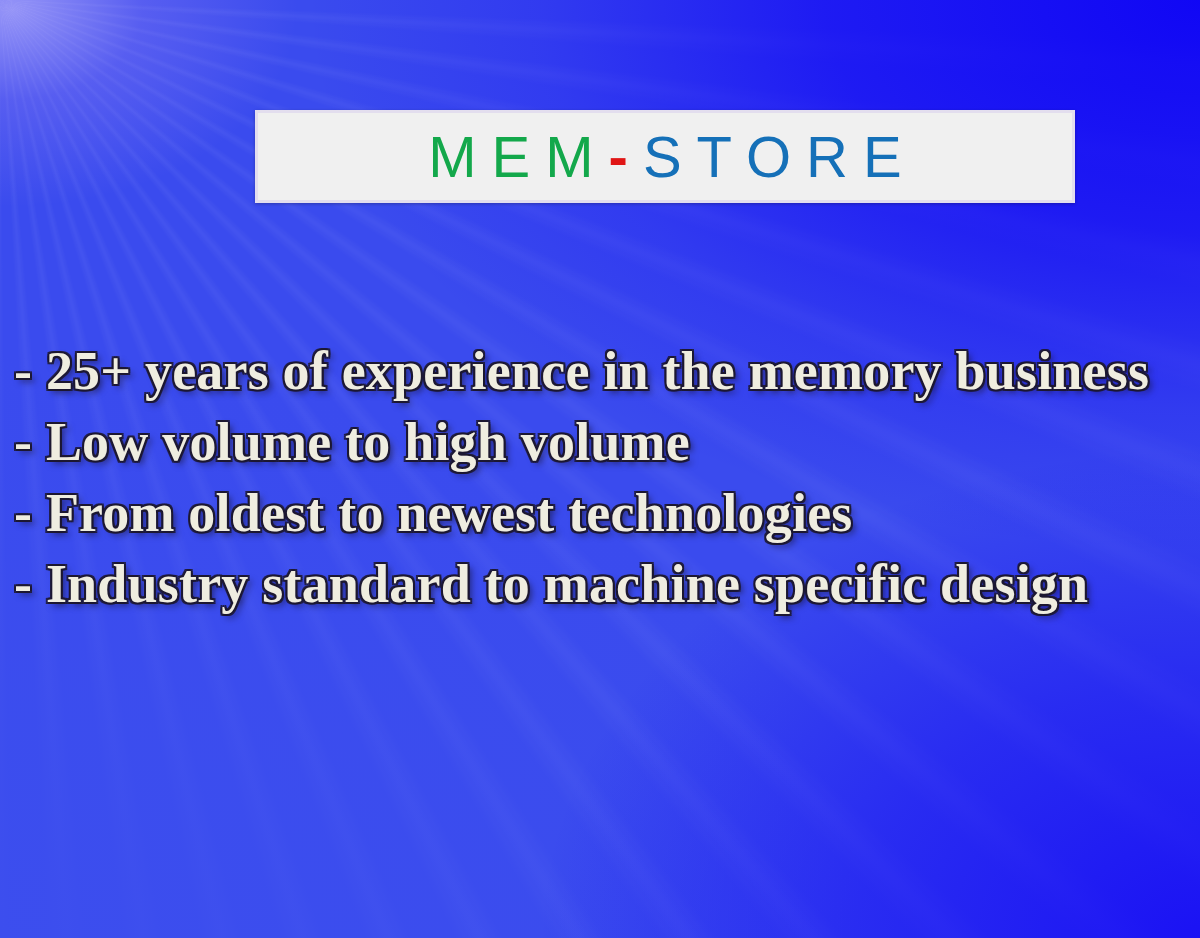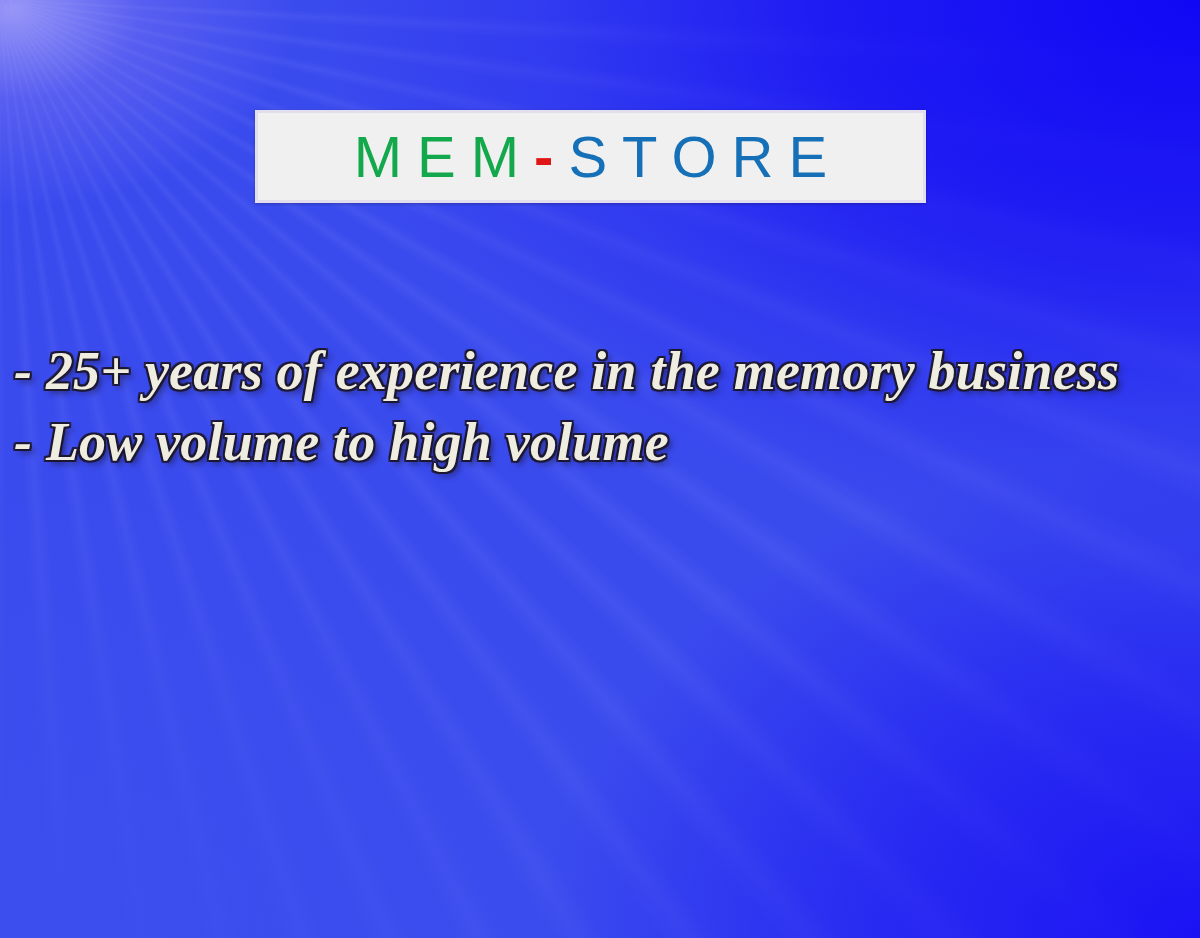--- a/index.html
+++ b/index.html
@@ -97,21 +97,21 @@
       rgba(226,210,255,0.55) 0%,
       rgba(190,160,250,0.22) 32%,
       rgba(160,130,250,0.00) 70%);
   }
 
   
   .logo-box {
     position: absolute;
     left: 255px;
     top: 110px;
-    width: 671px;
+    width: 820px;
     height: 93px;
     background: #F0F0F0;
     border: 3px solid #E3DEEE;
     box-sizing: border-box;
     display: flex;
     align-items: center;
     justify-content: center;
     box-shadow: 0 1px 3px rgba(0,0,0,0.25);
   }
 
@@ -148,21 +148,20 @@
     text-shadow:
       -2px -2px 0 rgba(28,24,48,0.85),
        2px -2px 0 rgba(28,24,48,0.85),
       -2px  2px 0 rgba(28,24,48,0.85),
        2px  2px 0 rgba(28,24,48,0.85),
        0px -2px 0 rgba(28,24,48,0.85),
        0px  2px 0 rgba(28,24,48,0.85),
       -2px  0px 0 rgba(28,24,48,0.85),
        2px  0px 0 rgba(28,24,48,0.85),
        4px  4px 6px rgba(20,14,40,0.55);
-    font-style: italic;
   }
 </style>
 </head>
 <body>
 
 <div id="stage">
 
   <div class="bg-base"></div>
   <div class="bg-wedge"></div>
   <div class="bg-rays"></div>
@@ -171,15 +170,17 @@
   <div class="bg-corner-br"></div>
   <div class="bg-glow-tl"></div>
 
   <div class="logo-box">
     <div class="logo-text"><span class="logo-mem">MEM</span><span class="logo-dash">-</span><span class="logo-store">STORE</span></div>
   </div>
 
   <div class="bullets">
     <div class="bullet-line">- 25+ years of experience in the memory business</div>
     <div class="bullet-line">- Low volume to high volume</div>
+    <div class="bullet-line">- From oldest to newest technologies</div>
+    <div class="bullet-line">- Industry standard to machine specific design</div>
   </div>
 
 </div>
 
 </body></html>

